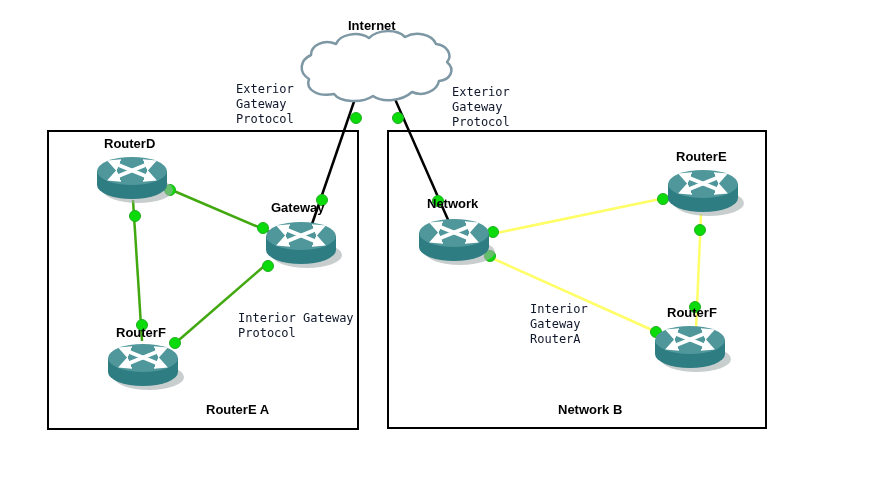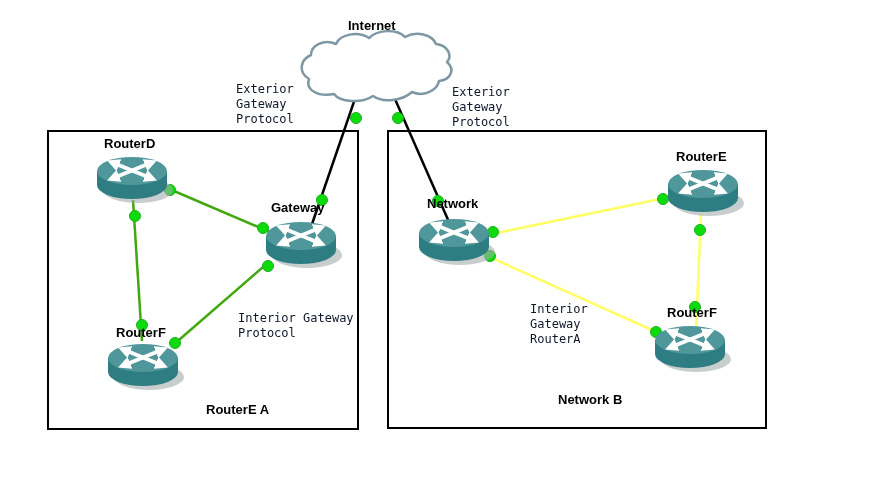--- a/index.html
+++ b/index.html
@@ -126,15 +126,15 @@
   <div class="lbl" style="left:676px;top:149px;">RouterE</div>
   <div class="lbl" style="left:667px;top:305px;">RouterF</div>
 
   <div class="mono" style="left:238px;top:311px;">Interior Gateway
 Protocol</div>
   <div class="mono" style="left:530px;top:302px;">Interior
 Gateway
 RouterA</div>
 
   <div class="lbl" style="left:206px;top:402px;">RouterE A</div>
-  <div class="lbl" style="left:558px;top:392px;">Network B</div>
+  <div class="lbl" style="left:558px;top:402px;">Network B</div>
 
 </div>
 
 </body></html>

